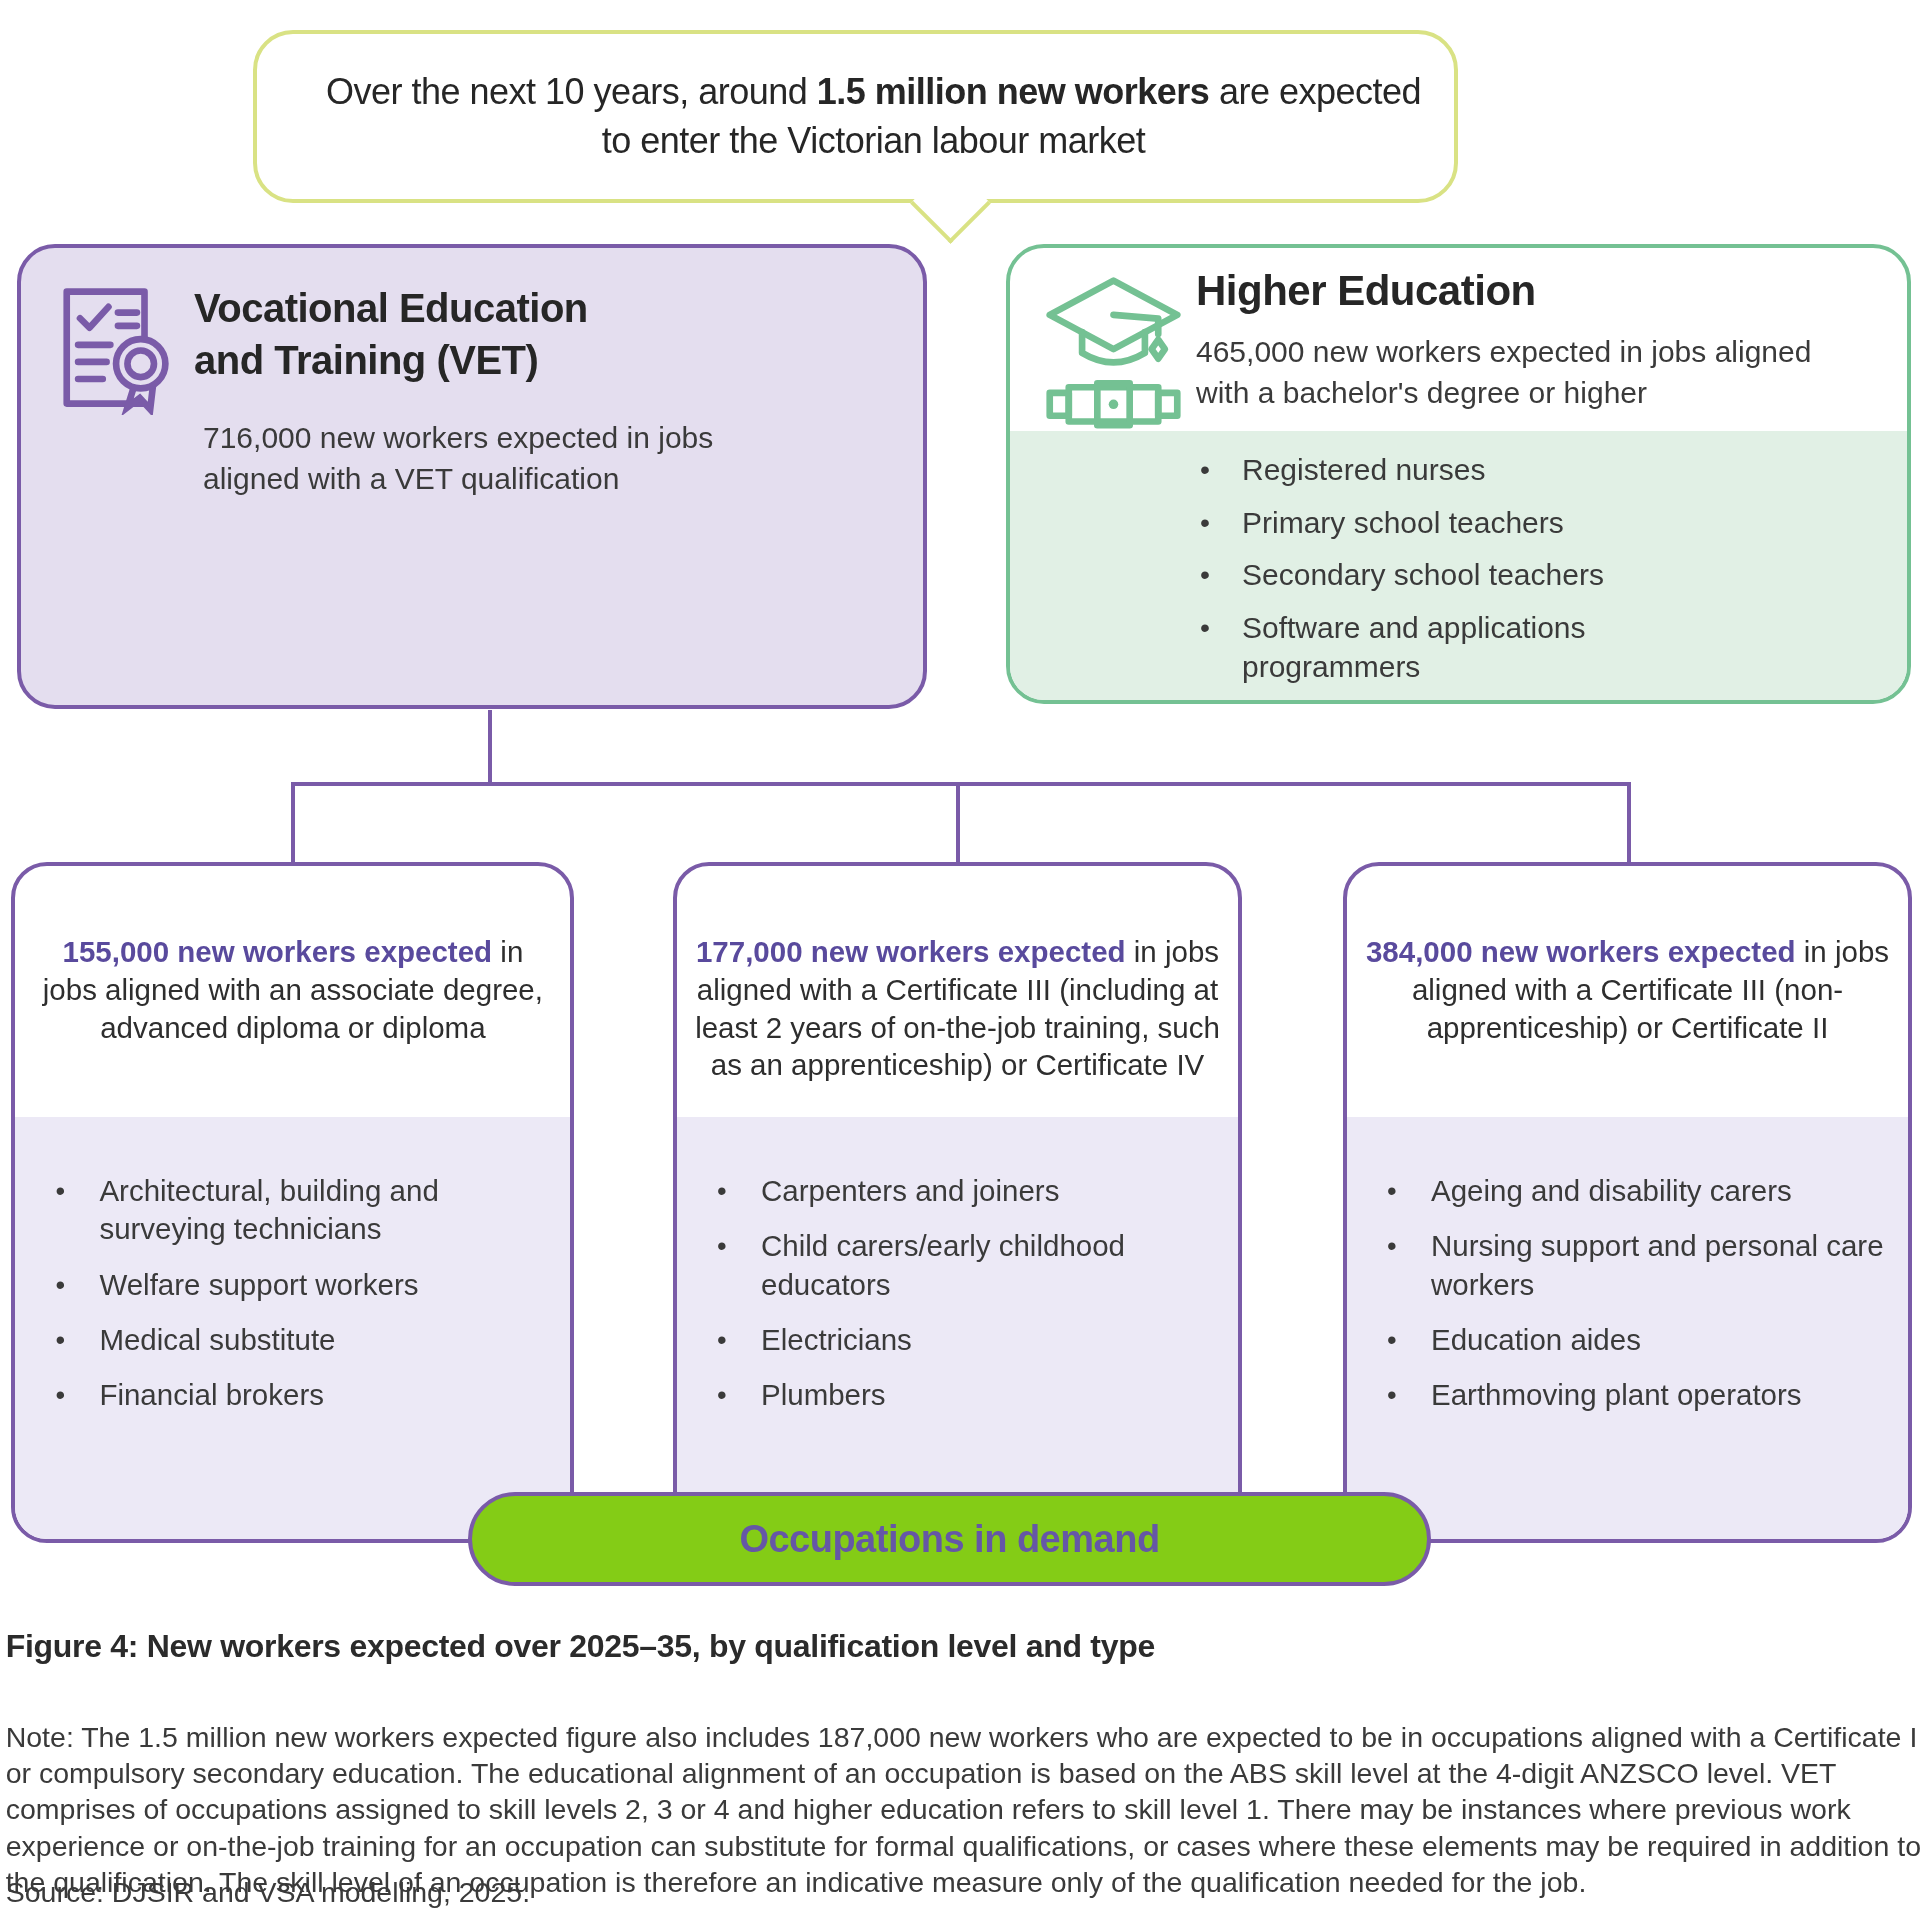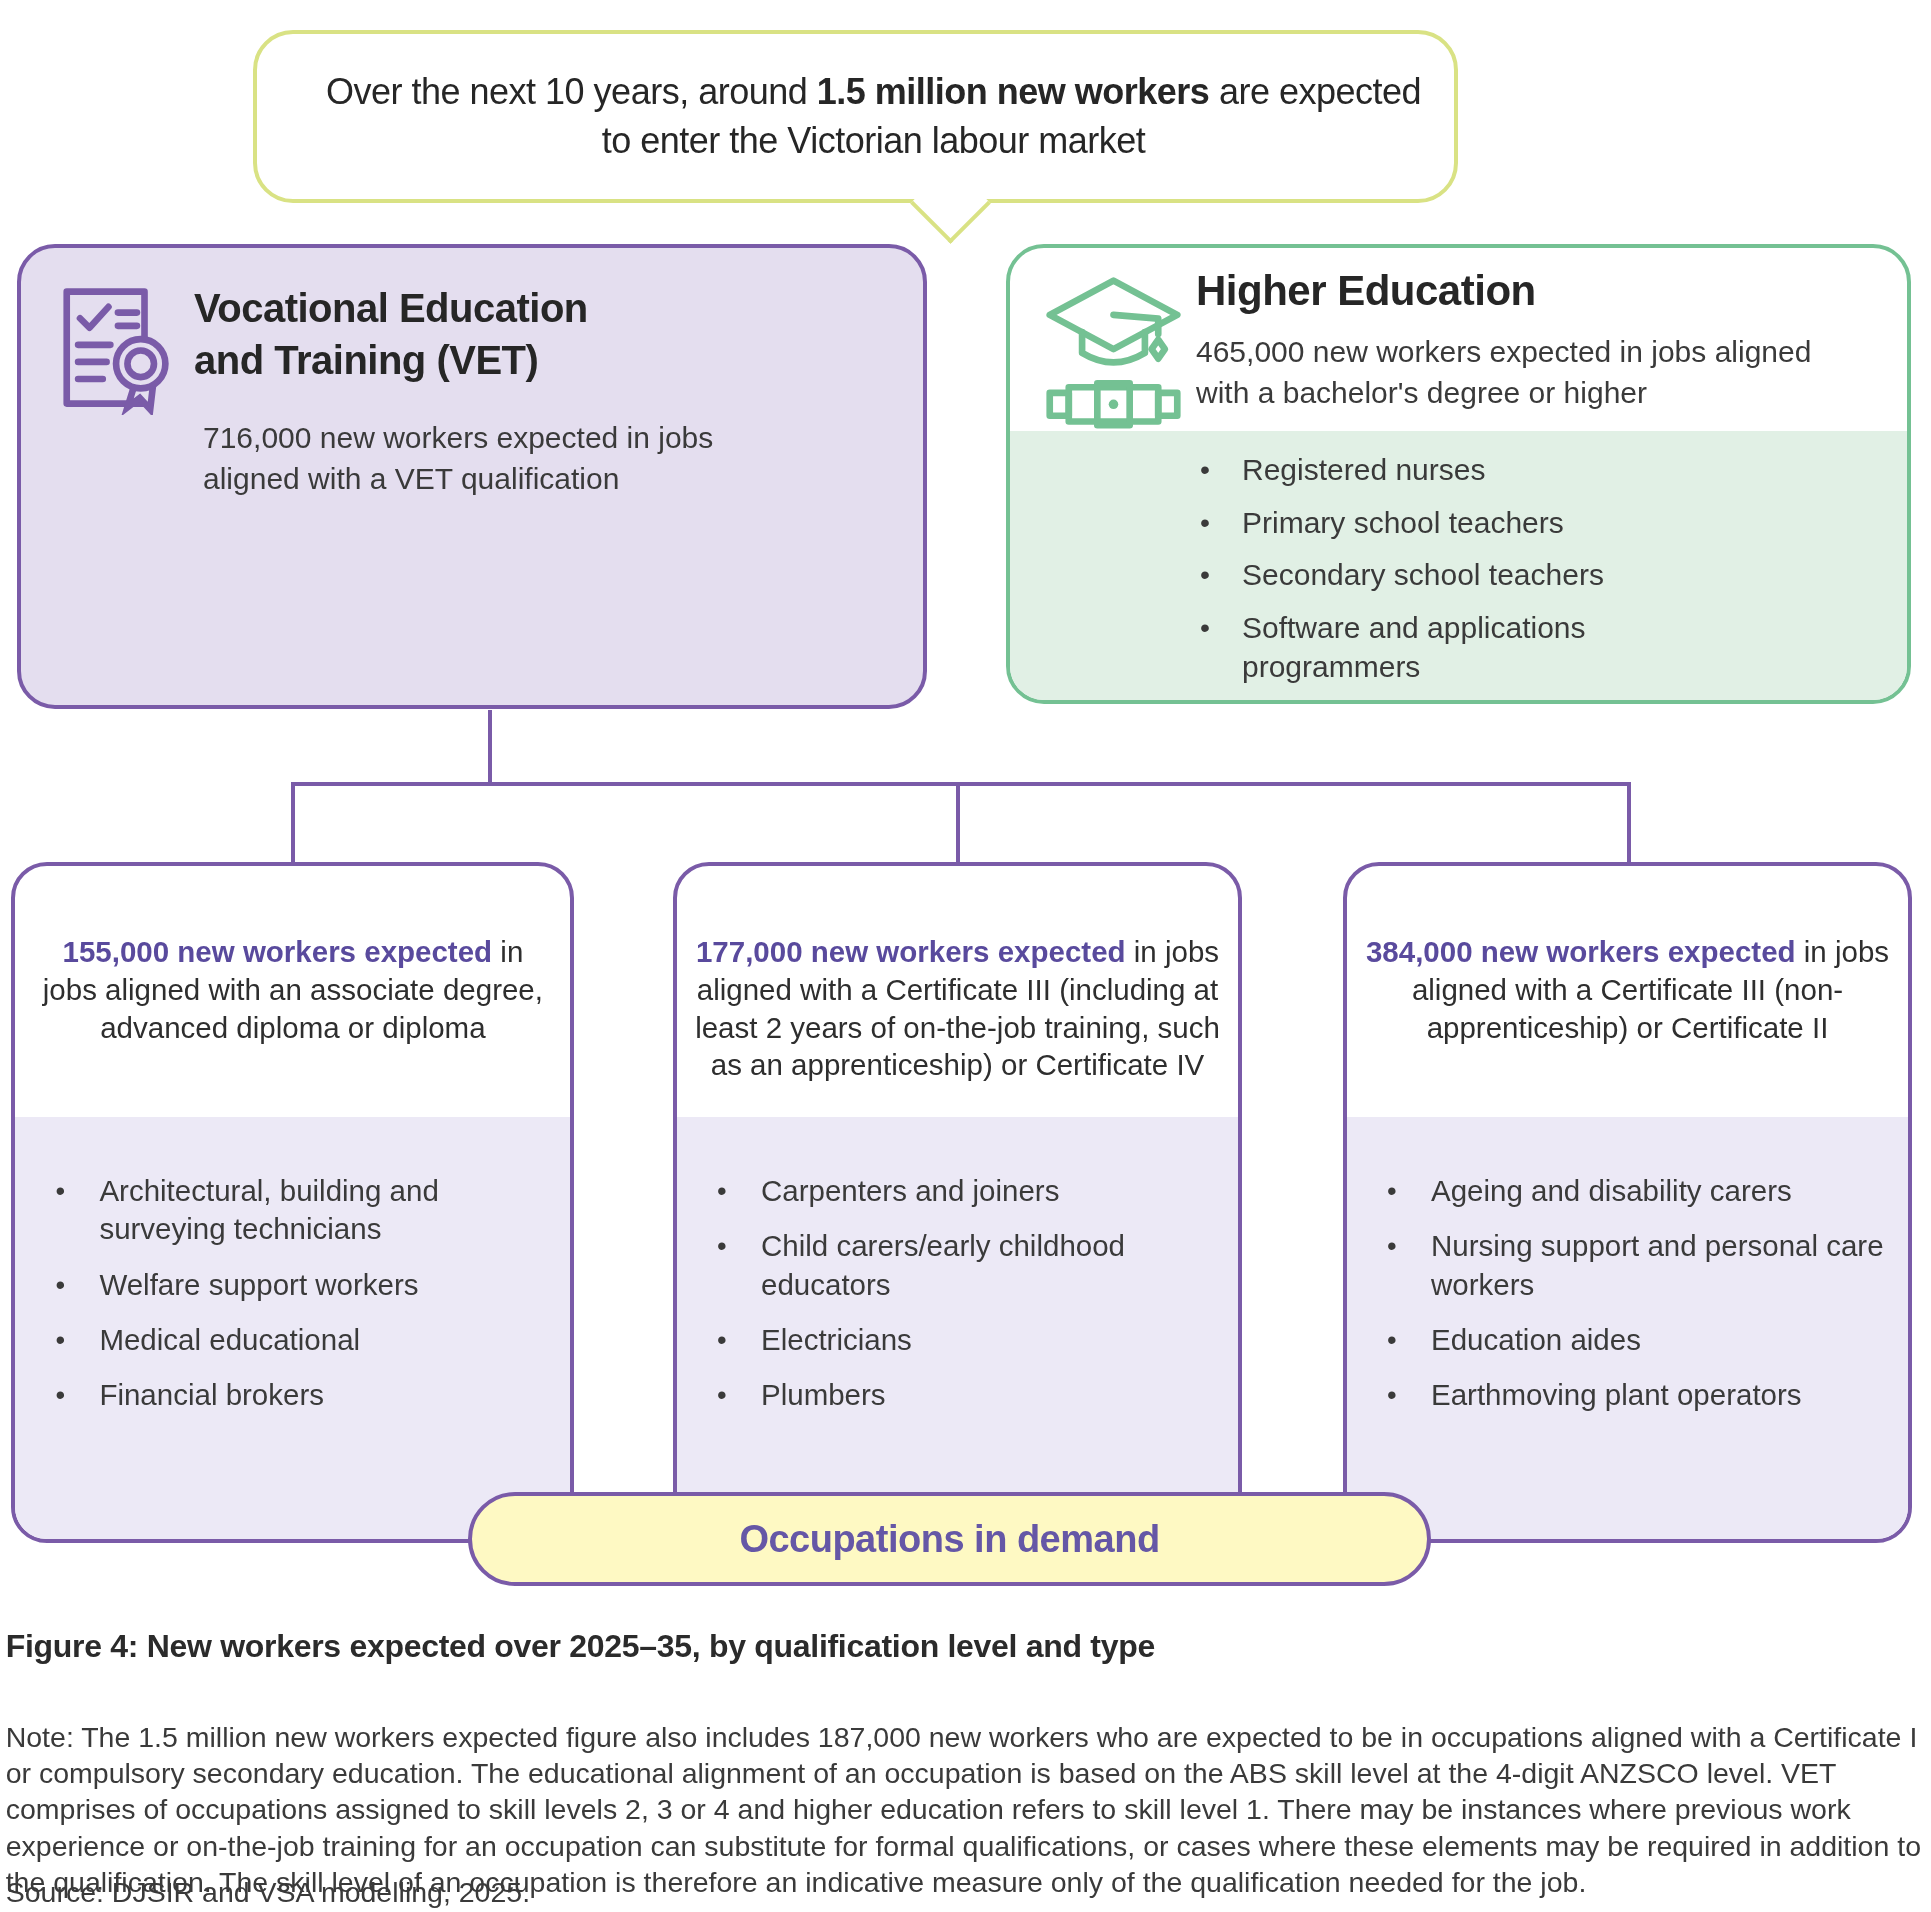--- a/index.html
+++ b/index.html
@@ -138,21 +138,21 @@
     padding: 55px 19px 0 40px;
   }
   .sub-bullets li { font-size: 29.5px; margin-bottom: 17px; }
   .dot-s { flex: 0 0 44px; font-size: 27.6px; }
 
   
   .pill {
     position: absolute;
     left: 468px; top: 1492px;
     width: 963px; height: 94px;
-    background: #fef9c3;
+    background: #84cc16;
     border: 4.8px solid #7a5ba8;
     border-radius: 57px;
     display: flex; align-items: center; justify-content: center;
     font-size: 38px; font-weight: bold; color: #6557a6;
     letter-spacing: -0.5px;
     z-index: 5;
   }
 
   
   .caption {
@@ -257,21 +257,21 @@
         <li>
             <span class="dot dot-s">•</span>
             <span>Architectural, building and surveying technicians</span>
           </li>
         <li>
             <span class="dot dot-s">•</span>
             <span>Welfare support workers</span>
           </li>
         <li>
             <span class="dot dot-s">•</span>
-            <span>Medical educational</span>
+            <span>Medical substitute</span>
           </li>
         <li>
             <span class="dot dot-s">•</span>
             <span>Financial brokers</span>
           </li>
       </ul>
     </div>
   </div>
 
   <div class="sub-box sub-box-2">

